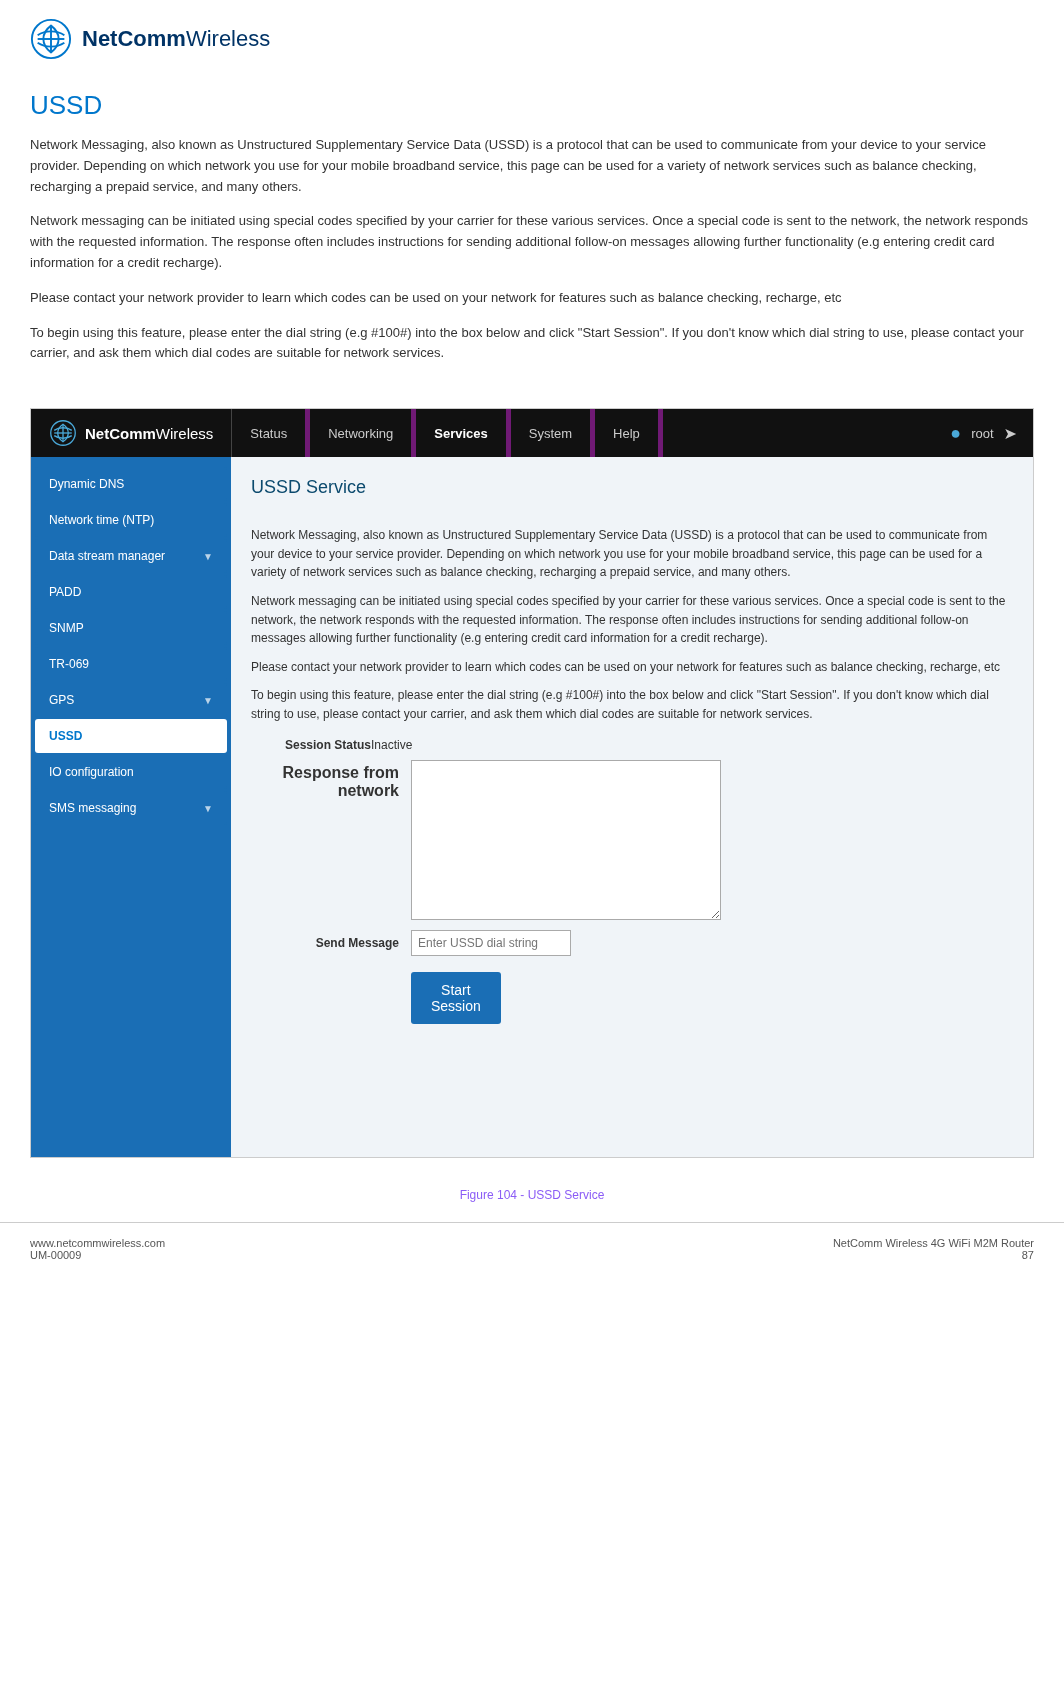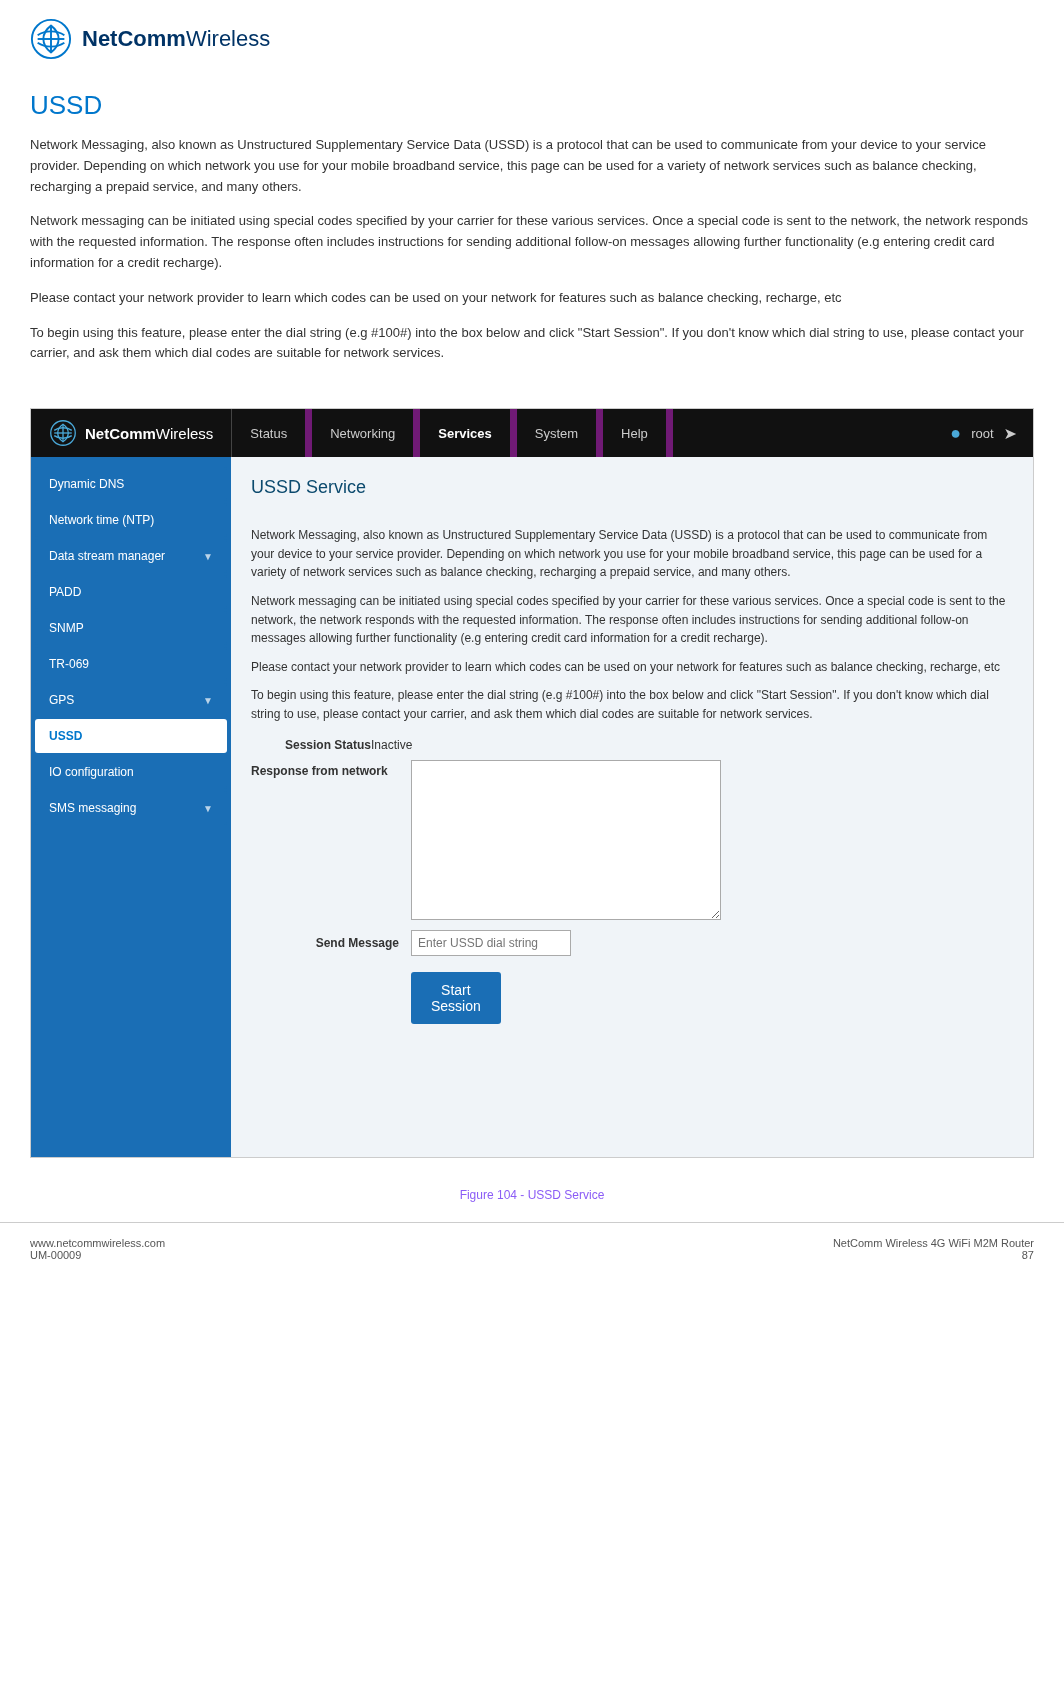--- a/index.html
+++ b/index.html
@@ -19,21 +19,21 @@
 
     
     .screenshot-wrapper { border: 1px solid #ccc; margin: 20px 30px; background: #fff; }
 
     
     .nav-bar { background: #111; display: flex; align-items: center; padding: 0; height: 48px; }
     .nav-logo { padding: 0 18px; display: flex; align-items: center; gap: 8px; border-right: 1px solid #444; height: 100%; }
     .nav-logo-text { color: #fff; font-size: 15px; }
     .nav-logo-text strong { font-weight: bold; }
     .nav-items { display: flex; align-items: center; height: 100%; flex: 1; }
-    .nav-item { color: #ccc; padding: 0 18px; height: 100%; display: flex; align-items: center; font-size: 13px; border-right: 7px solid #701a75; cursor: pointer; }
+    .nav-item { color: #ccc; padding: 0 18px; height: 100%; display: flex; align-items: center; font-size: 13px; border-right: 5px solid #701a75; cursor: pointer; }
     .nav-item.active { color: #fff; font-weight: bold; }
     .nav-right { display: flex; align-items: center; gap: 10px; padding: 0 16px; color: #ccc; font-size: 13px; }
     .nav-user-icon { color: #4aa8d8; font-size: 18px; }
     .nav-logout-icon { color: #ccc; font-size: 16px; }
 
     
     .screenshot-body { display: flex; background: #e8f0f7; min-height: 700px; }
 
     
     .sidebar { width: 200px; background: #1a6eb5; padding: 8px 0; flex-shrink: 0; }
@@ -46,21 +46,21 @@
     .panel-title { color: #0c4a6e; font-size: 18px; font-weight: normal; margin-bottom: 28px; }
     .panel-text { font-size: 12px; color: #333; line-height: 1.55; margin-bottom: 10px; }
 
     
     .session-status-row { display: flex; align-items: center; margin: 14px 0 8px 0; }
     .session-label { font-weight: bold; font-size: 12px; color: #333; width: 120px; text-align: right; padding-right: 0; }
     .session-value { font-size: 12px; color: #333; }
 
     
     .response-row { display: flex; align-items: flex-start; margin-bottom: 10px; }
-    .response-label { font-weight: bold; font-size: 12px; color: #333; width: 160px; text-align: left; padding-right: 12px; padding-top: 4px; }
+    .response-label { font-weight: bold; font-size: 16px; color: #333; width: 160px; text-align: right; padding-right: 12px; padding-top: 4px; }
     .response-textarea { width: 310px; height: 160px; border: 1px solid #aaa; background: #fff; resize: both; font-size: 12px; padding: 4px; color: #555; }
 
     
     .send-row { display: flex; align-items: center; margin-bottom: 16px; }
     .send-label { font-weight: bold; font-size: 12px; color: #333; width: 160px; text-align: right; padding-right: 12px; }
     .send-input { width: 160px; height: 26px; border: 1px solid #aaa; font-size: 12px; padding: 0 6px; color: #999; }
 
     
     .btn-start { background: #1a6eb5; color: #fff; border: none; padding: 10px 20px; font-size: 14px; cursor: pointer; border-radius: 3px; margin-left: 160px; }
 

